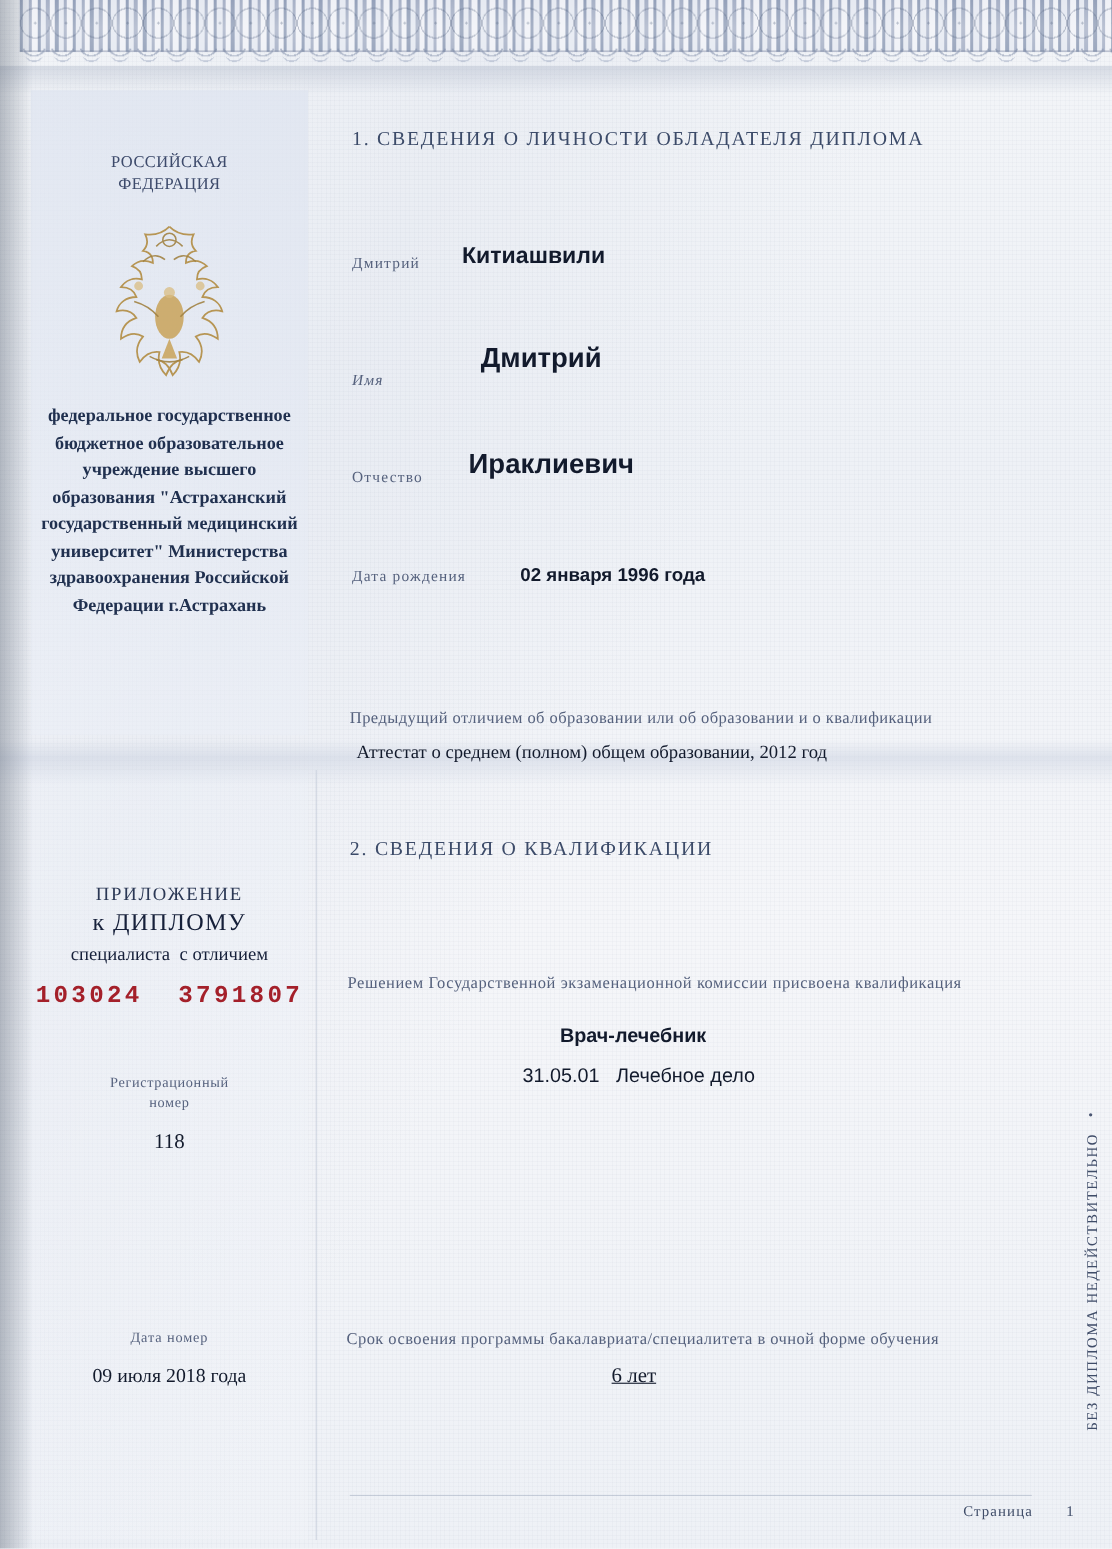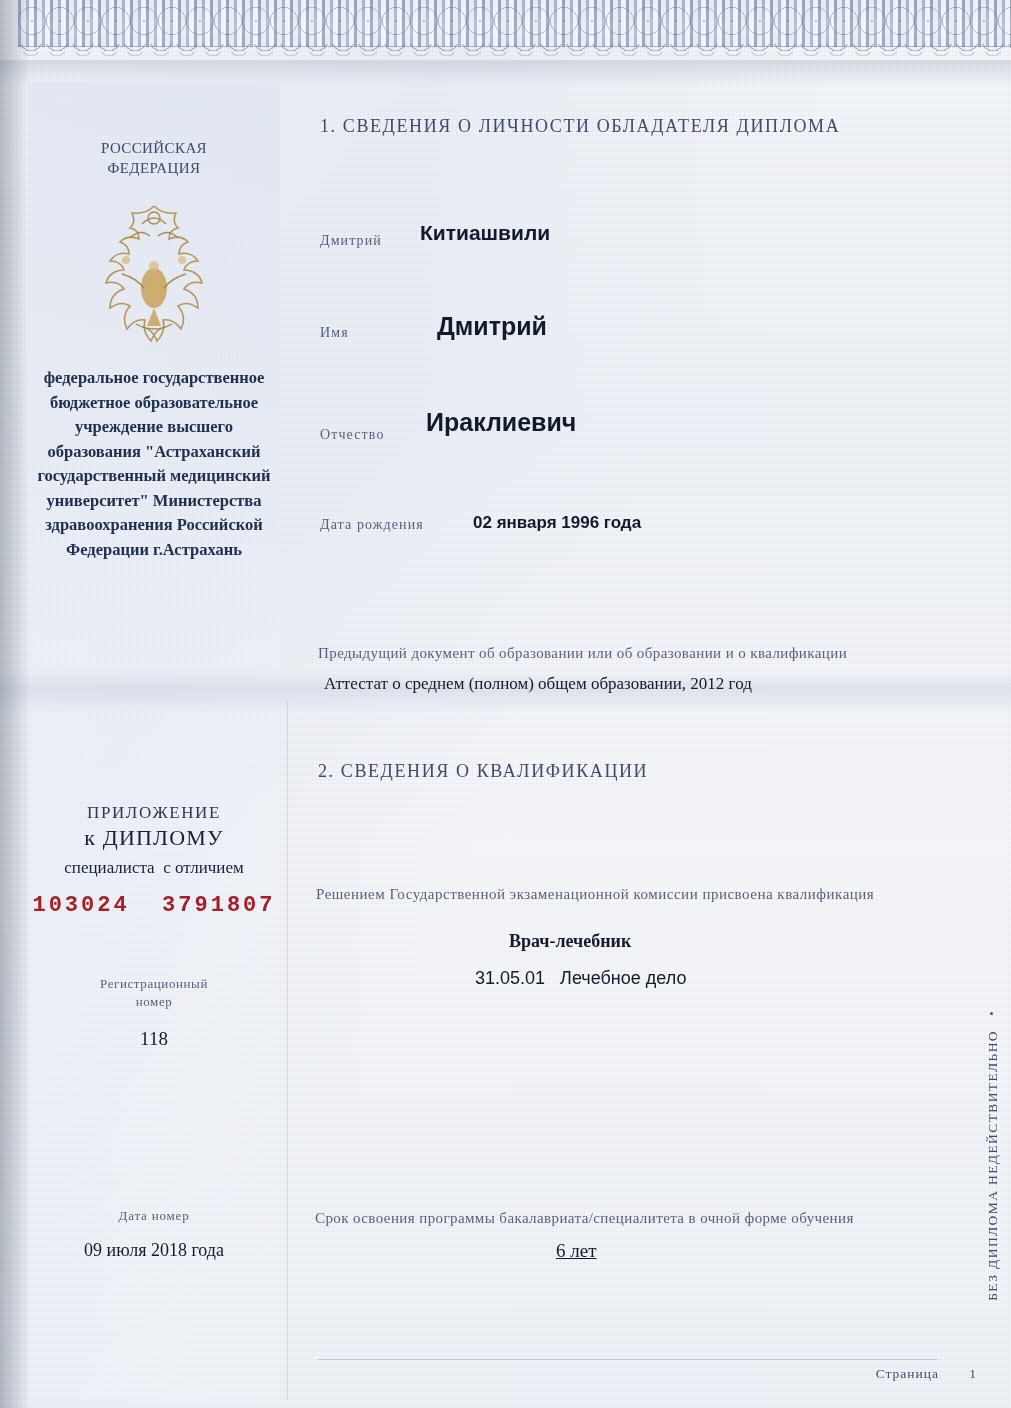--- a/index.html
+++ b/index.html
@@ -267,37 +267,37 @@
   <div class="txt reg-num">118</div>
 
   <div class="txt date-label">Дата номер</div>
   <div class="txt date-val">09 июля 2018 года</div>
 
   <div class="txt section-head" style="left:320px; top:116px;">1. СВЕДЕНИЯ О ЛИЧНОСТИ ОБЛАДАТЕЛЯ ДИПЛОМА</div>
 
   <div class="txt field-label" style="left:320px; top:233px;">Дмитрий</div>
   <div class="txt field-value" style="left:420px; top:221px; font-size:21px;">Китиашвили</div>
 
-  <div class="txt field-label" style="left:320px; top:325px;">Имя</div>
+  <div class="txt field-label" style="left:320px; top:339px;font-style:italic;">Имя</div>
   <div class="txt field-value" style="left:437px; top:312px; font-size:25px;">Дмитрий</div>
 
   <div class="txt field-label" style="left:320px; top:427px;">Отчество</div>
   <div class="txt field-value" style="left:426px; top:408px; font-size:25px;">Ираклиевич</div>
 
   <div class="txt field-label" style="left:320px; top:517px;">Дата рождения</div>
   <div class="txt field-value" style="left:473px; top:513px; font-size:17px;">02 января 1996 года</div>
 
-  <div class="txt" style="left:318px; top:645px; color:#55617d; font-size:15px; letter-spacing:0.4px;">Предыдущий документ об образовании или об образовании и о квалификации</div>
+  <div class="txt" style="left:318px; top:645px; color:#55617d; font-size:15px; letter-spacing:0.4px;">Предыдущий отличием об образовании или об образовании и о квалификации</div>
   <div class="txt" style="left:324px; top:674px; color:#121a2c; font-size:17px;">Аттестат о среднем (полном) общем образовании, 2012 год</div>
 
   <div class="txt section-head" style="left:318px; top:761px;">2. СВЕДЕНИЯ О КВАЛИФИКАЦИИ</div>
 
   <div class="txt" style="left:316px; top:886px; color:#55617d; font-size:15px; letter-spacing:0.5px;">Решением Государственной экзаменационной комиссии присвоена квалификация</div>
 
-  <div class="txt" style="left:509px; top:931px; color:#121a2c; font-size:18px; font-weight:bold; font-family:Liberation Serif, serif;">Врач-лечебник</div>
+  <div class="txt" style="left:509px; top:931px; color:#121a2c; font-size:18px; font-weight:bold; font-family:Liberation Sans, sans-serif;">Врач-лечебник</div>
   <div class="txt" style="left:475px; top:968px; color:#121a2c; font-size:18px; font-family:'Liberation Sans', sans-serif;">31.05.01   Лечебное дело</div>
 
   <div class="txt" style="left:315px; top:1210px; color:#55617d; font-size:15px; letter-spacing:0.4px;">Срок освоения программы бакалавриата/специалитета в очной форме обучения</div>
   <div class="txt" style="left:556px; top:1240px; color:#121a2c; font-size:19px;text-decoration:underline;">6 лет</div>
 
   <div class="vdot"></div>
   <div class="vertical-note">БЕЗ ДИПЛОМА НЕДЕЙСТВИТЕЛЬНО</div>
 
   <div class="footer-rule"></div>
   <div class="page-label">Страница</div>

